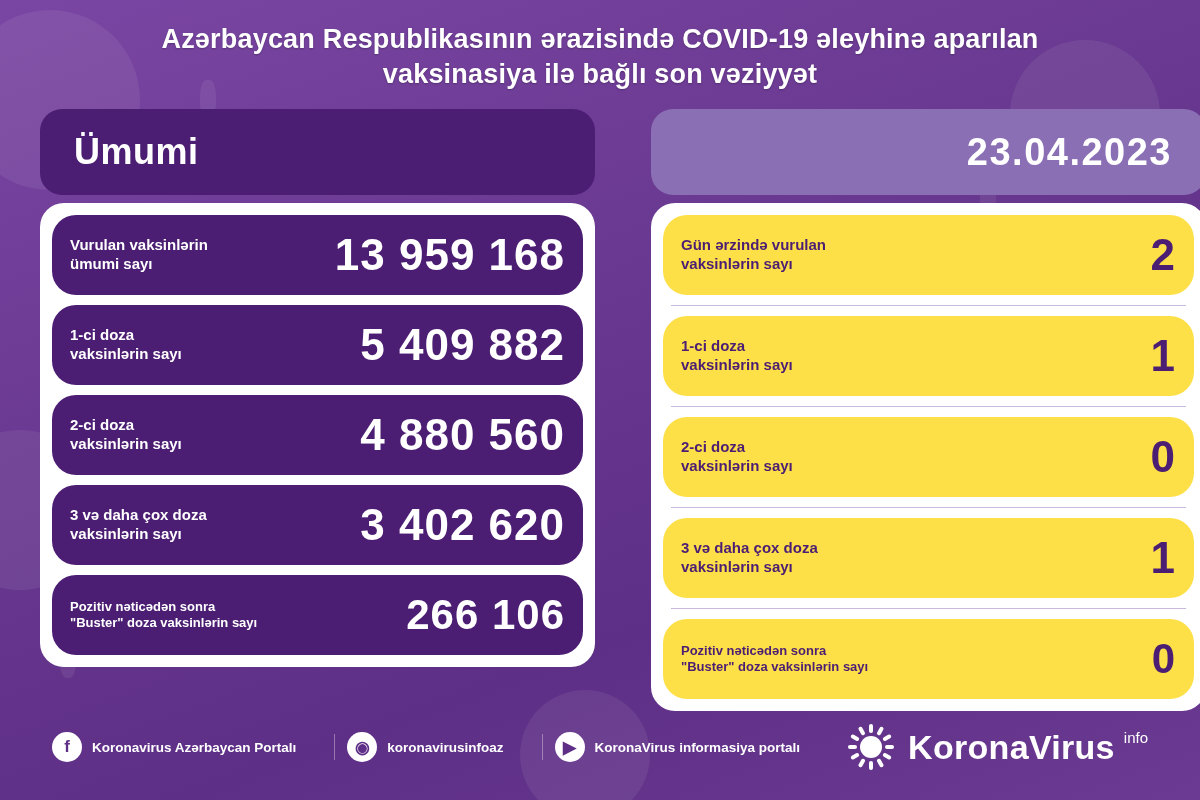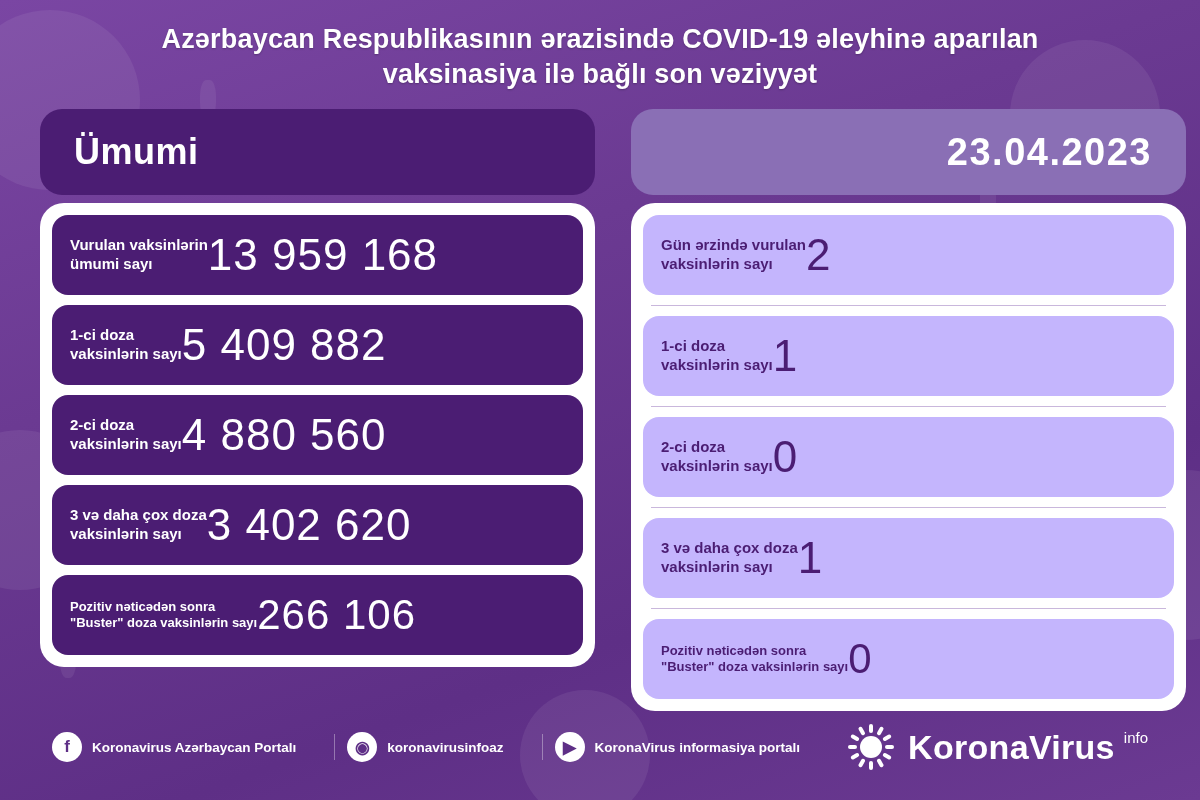--- a/index.html
+++ b/index.html
@@ -47,21 +47,21 @@
     font-size: 27px;
     line-height: 1.28;
     font-weight: bold;
     letter-spacing: 0.2px;
     text-shadow: 0 1px 2px rgba(0,0,0,0.25);
   }
 
   .columns {
     position: relative;
     display: flex;
-    gap: 4px;
+    gap: 24px;
     padding: 8px 40px 0 40px;
     z-index: 3;
   }
   .col { flex: 1 1 0; }
   .col-left { flex: 0 0 555px; }
   .col-right { flex: 0 0 555px; margin-left: 32px; }
 
   .col-head {
     border-radius: 22px;
     height: 86px;
@@ -106,42 +106,43 @@
     padding: 12px;
     display: flex;
     flex-direction: column;
     gap: 10px;
   }
 
   .row {
     display: flex;
     align-items: center;
     justify-content: space-between;
-    border-radius: 16px;
+    border-radius: 24px;
     padding: 0 18px;
     min-height: 80px;
   }
   .row.filled { background: #4b1d73; }
-  .row.plain  { background: #c4b5fd; }
+  .row.plain  { background: #fde047; }
 
   .row .label {
     font-size: 15px;
     line-height: 1.25;
     font-weight: bold;
     white-space: pre-line;
     flex: 0 0 auto;
     max-width: 240px;
   }
   .row.filled .label { color: #ffffff; }
   .row.plain .label  { color: #4b1d73; }
 
   .row .value {
     font-size: 44px;
-    font-weight: normal;
+    font-weight: bold;
     letter-spacing: 1px;
+    text-align: right;
     flex: 1 1 auto;
   }
   .row.filled .value { color: #ffffff; }
   .row.plain .value  { color: #4b1d73; }
 
   .row.small .label { font-size: 13px; }
   .row.small .value { font-size: 42px; }
 
   .divider {
     height: 1px;

